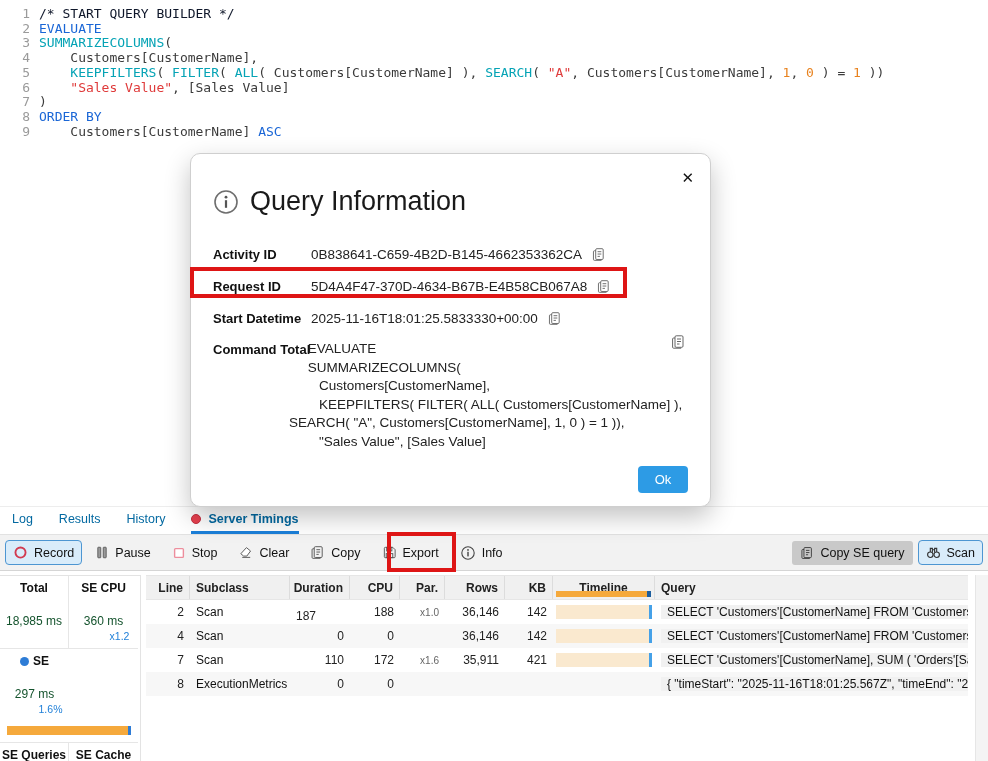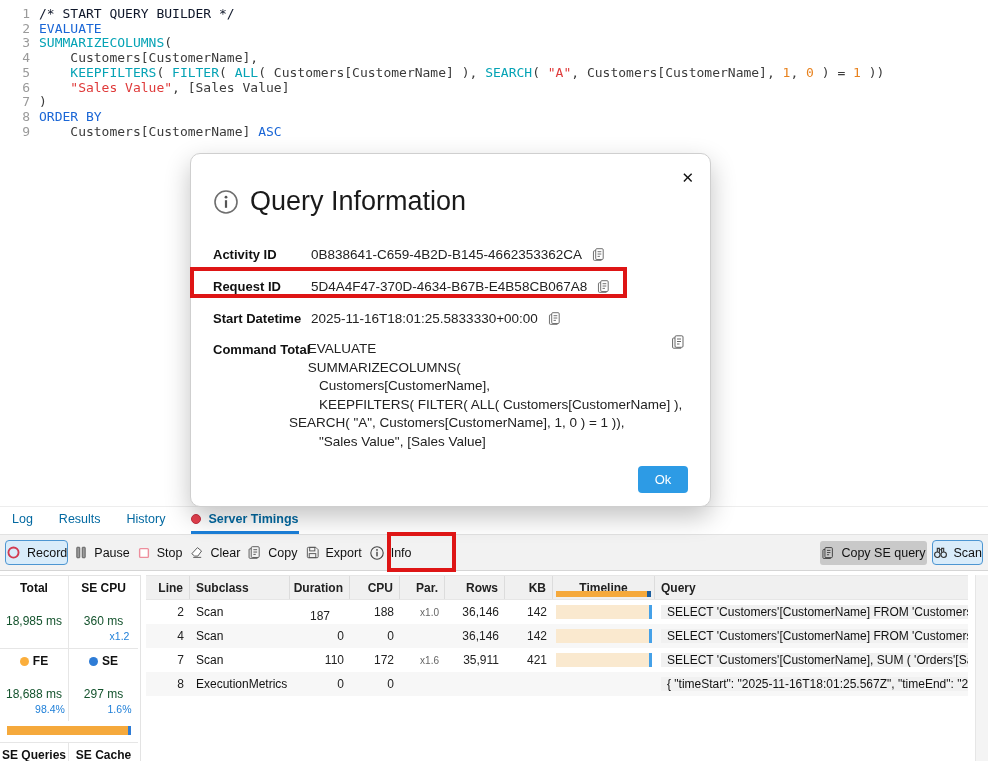--- a/index.html
+++ b/index.html
@@ -19,21 +19,21 @@
   #tabbar{position:absolute;left:0;top:507px;right:0;height:27px;background:#fff;
           display:flex;align-items:stretch;padding-left:12px;gap:26px;font-size:12.5px;}
   .tab{display:flex;align-items:center;gap:7px;color:#0369a1;border-bottom:3px solid transparent;}
   .tab.active{font-weight:bold;border-bottom-color:#1B7FD9;}
   .tab-dot{width:10px;height:10px;border-radius:50%;background:#E8414F;border:1px solid #C22F40;box-sizing:border-box;}
 
   
   #toolbar{position:absolute;left:0;top:534px;right:0;height:37px;background:#f2f2f2;
            border-top:1px solid #e2e2e2;border-bottom:1px solid #d5d5d5;box-sizing:border-box;
            display:flex;align-items:center;padding:0 5px;gap:5px;font-size:12.5px;}
-  .tbtn{display:flex;align-items:center;gap:6px;padding:4px 0;border-radius:4px;
+  .tbtn{display:flex;align-items:center;gap:6px;padding:4px 7px;border-radius:4px;
         border:1px solid transparent;color:#111;}
   .tbtn svg{display:block;}
   .tbtn.selected{background:#D9ECFA;border-color:#4D96D2;}
   .tbtn.gray{background:#C9C9C9;border-radius:3px;}
   .tbtn.blue{background:#D9ECFA;border-color:#4D96D2;}
   .tb-spacer{flex:1;}
 
   
   #metrics{position:absolute;left:0;top:575px;width:141px;bottom:0;font-size:12px;
            border-top:1px solid #e3e3e3;border-right:1px solid #e3e3e3;box-sizing:border-box;
@@ -231,28 +231,20 @@
       <div class="m-cell m-rb" style="border-bottom:1px solid #e6e6e6;">
         <div class="m-label">Total</div>
         <div class="m-val">18,985 ms</div>
         <div class="m-sub">&nbsp;</div>
       </div>
       <div class="m-cell last" style="border-bottom:1px solid #e6e6e6;">
         <div class="m-label">SE CPU</div>
         <div class="m-val">360 ms</div>
         <div class="m-sub">x1.2</div>
       </div>
-      <div class="m-cell">
-        <div class="m-label">
-            <span class="m-dot fe"></span>
-            <span>FE</span>
-          </div>
-        <div class="m-val">18,688 ms</div>
-        <div class="m-sub">98.4%</div>
-      </div>
       <div class="m-cell last">
         <div class="m-label">
             <span class="m-dot se"></span>
             <span>SE</span>
           </div>
         <div class="m-val">297 ms</div>
         <div class="m-sub">1.6%</div>
       </div>
       <div class="m-bar-wrap">
         <div class="m-bar">
@@ -284,21 +276,21 @@
         <span>Timeline</span>
         <i class="h-bar"></i>
         <i class="h-tick"></i>
       </span>
       <span class="hc col-q">Query</span>
     </div>
     <div id="tbody">
   <div class="trow">
     <span class="col-line c-num" style="text-align:right;display:inline-block;">2</span>
     <span class="col-sub" style="display:inline-block;">Scan</span>
-    <span class="col-dur c-num" style="text-align:center;display:inline-block;margin-top:8px;">187</span>
+    <span class="col-dur c-num" style="text-align:left;display:inline-block;margin-top:8px;">187</span>
     <span class="col-cpu c-num" style="text-align:right;display:inline-block;">188</span>
     <span class="col-par c-par-v" style="text-align:right;display:inline-block;">x1.0</span>
     <span class="col-rows c-num" style="text-align:right;display:inline-block;">36,146</span>
     <span class="col-kb c-num" style="text-align:right;display:inline-block;">142</span>
     <span class="col-tl tl-cell" style="display:inline-block;">
       <span class="tl-bar">
               <i class="tl-tick"></i>
             </span>
     </span>
     <span class="col-q" style="display:inline-block;"><span class="qtext">SELECT 'Customers'[CustomerName] FROM 'Customers'</span></span>

